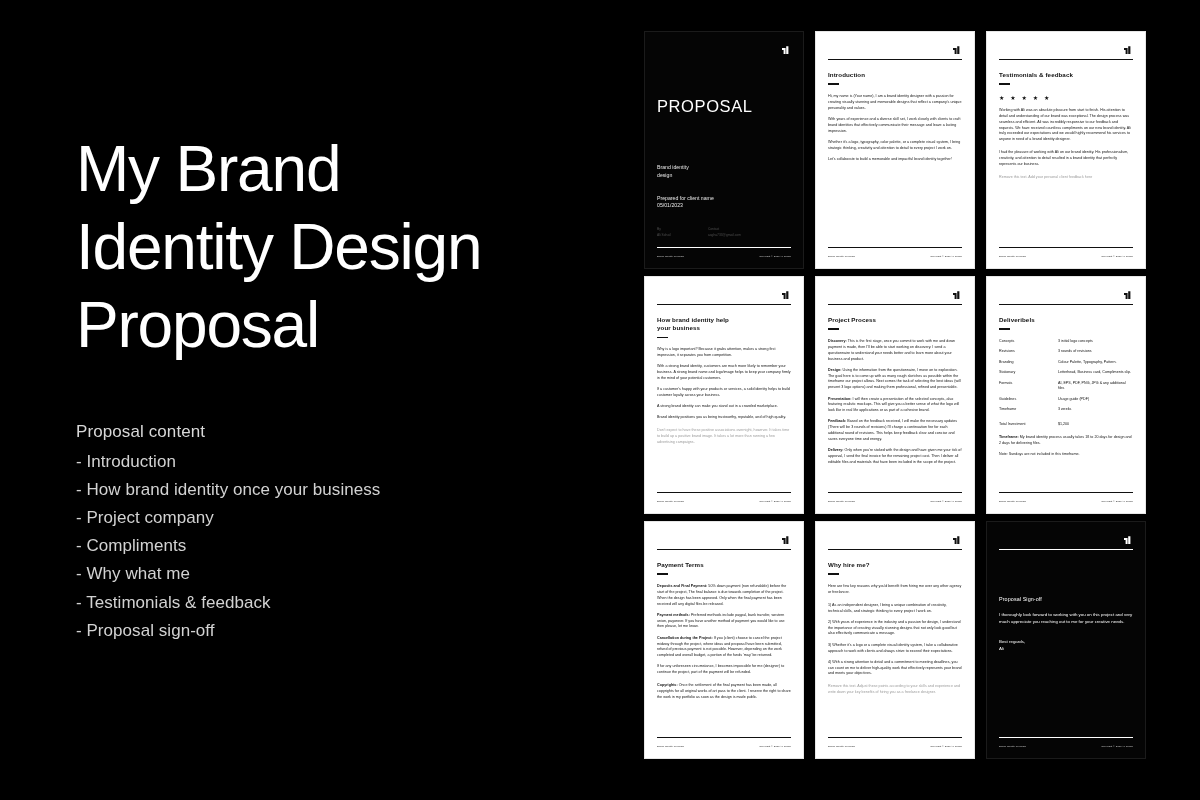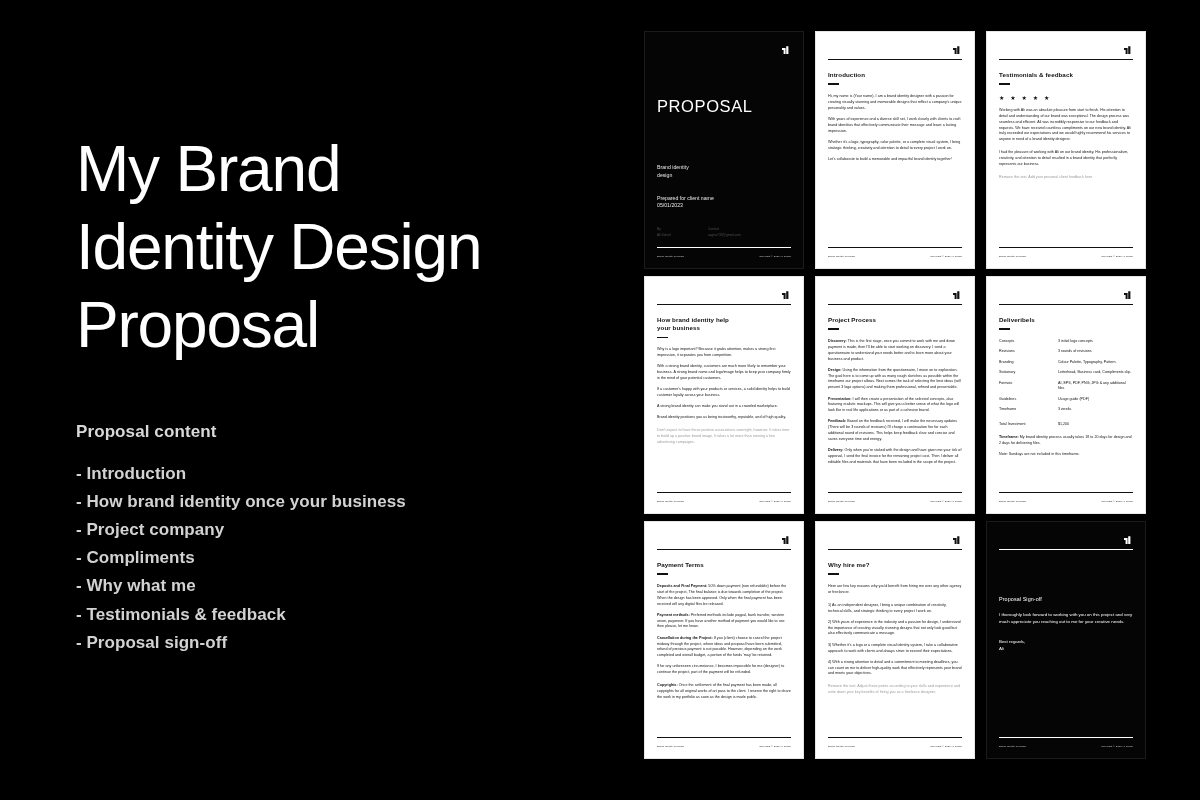--- a/index.html
+++ b/index.html
@@ -37,27 +37,27 @@
 
   .content-block {
     position: absolute;
     left: 76px;
     top: 422px;
     width: 520px;
   }
 
   .content-heading {
     font-size: 17px;
-    font-weight: 700;
+    font-weight: 400;
     color: #d8d8d8;
     letter-spacing: 0.1px;
-    margin-bottom: 18px;
-  }
-
-  .content-list { list-style: none; font-weight: bold; }
+    margin-bottom: 6px;
+  }
+
+  .content-list { list-style: none; }
 
   .content-list li {
     font-size: 17px;
     line-height: 1.38;
     color: #d2d2d2;
     letter-spacing: 0.05px;
     padding: 2.3px 0;
   }
 
   

